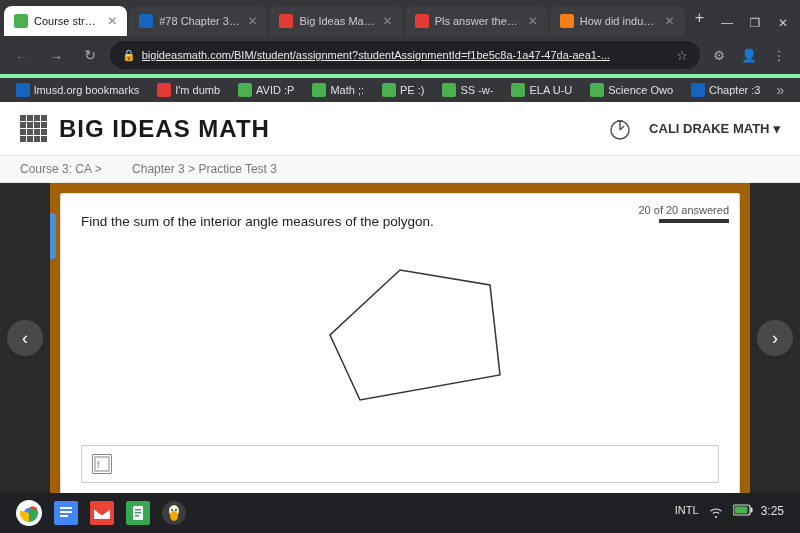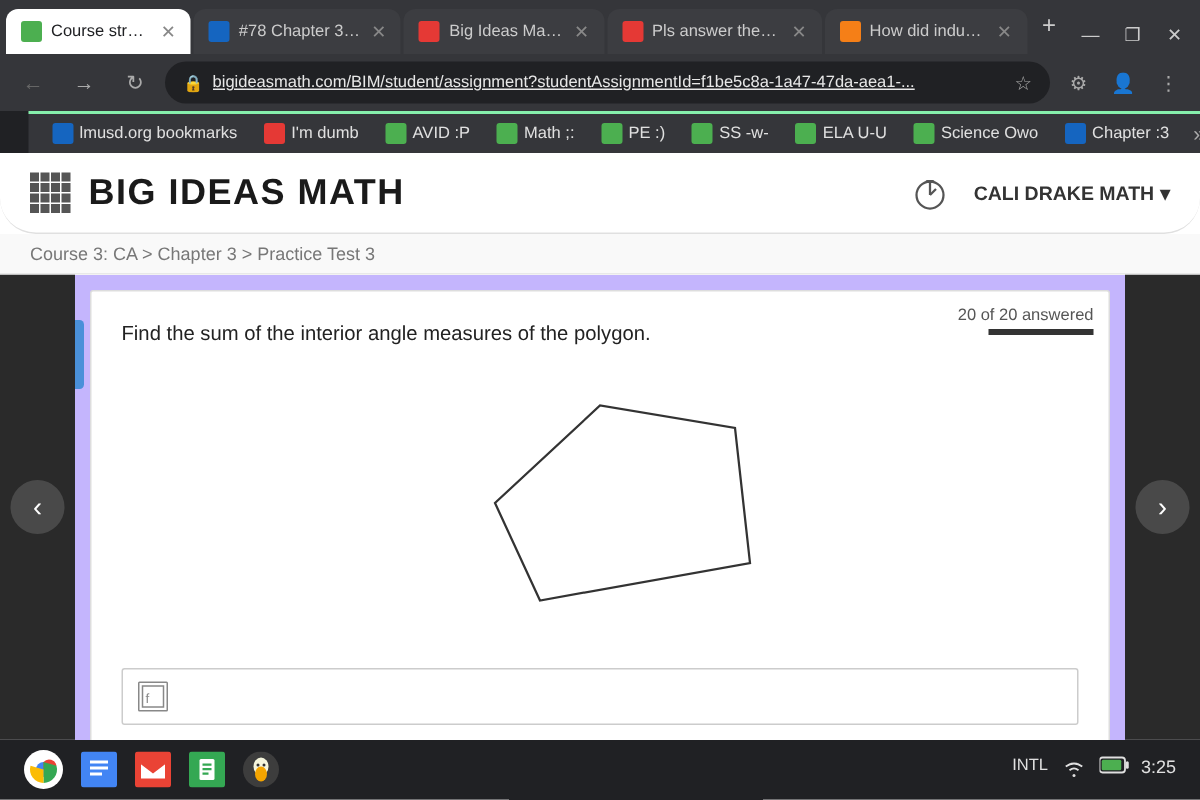--- a/index.html
+++ b/index.html
@@ -69,23 +69,22 @@
     .toolbar-icon { width: 26px; height: 26px; border-radius: 50%; display: flex; align-items: center; justify-content: center; color: #aaa; font-size: 13px; cursor: pointer; }
 
     
     .bookmarks-bar {
       background: #35363a;
       height: 28px;
       display: flex;
       align-items: center;
       padding: 0 8px;
       gap: 2px;
-      border-top: 2px solid #86efac;
+      border-top: 4px solid #86efac;
       overflow: hidden;
-      margin-left: 19px;
     }
     .bookmark-item {
       display: flex;
       align-items: center;
       gap: 4px;
       padding: 2px 8px;
       border-radius: 4px;
       color: #e0e0e0;
       font-size: 11px;
       cursor: pointer;
@@ -104,21 +103,20 @@
     }
 
     
     .bim-header {
       background: #fff;
       height: 54px;
       display: flex;
       align-items: center;
       padding: 0 20px;
       border-bottom: 1px solid #e0e0e0;
-      border-radius: 24px;
     }
     .bim-grid-icon {
       display: grid;
       grid-template-columns: repeat(4, 6px);
       grid-template-rows: repeat(4, 6px);
       gap: 1px;
       margin-right: 12px;
     }
     .bim-grid-cell { background: #555; width: 6px; height: 6px; }
     .bim-logo-text {
@@ -184,21 +182,21 @@
       display: flex;
       align-items: center;
       justify-content: center;
       color: white;
       font-size: 18px;
     }
 
     
     .question-area {
       flex: 1;
-      background: #c4b5fd;
+      background: #a16207;
       overflow-y: auto;
       padding: 10px;
       display: flex;
       flex-direction: column;
       align-items: center;
     }
 
     .question-card {
       background: #fff;
       width: 100%;
@@ -418,21 +416,21 @@
         <div class="user-name">
           <span>CALI DRAKE MATH</span>
           <span>▾</span>
         </div>
       </div>
     </div>
 
     <div class="breadcrumb">
       <span style="cursor:pointer;">Course 3: CA</span>
       <span> &gt; </span>
-      <span style="cursor:pointer;">Chapter 3</span>
+      <span style="cursor:pointer;margin-left:27px;">Chapter 3</span>
       <span> &gt; </span>
       <span>Practice Test 3</span>
     </div>
 
     <div class="main-area">
 
       <div class="nav-arrow-left">
         <div class="arrow-circle">‹</div>
       </div>
 

